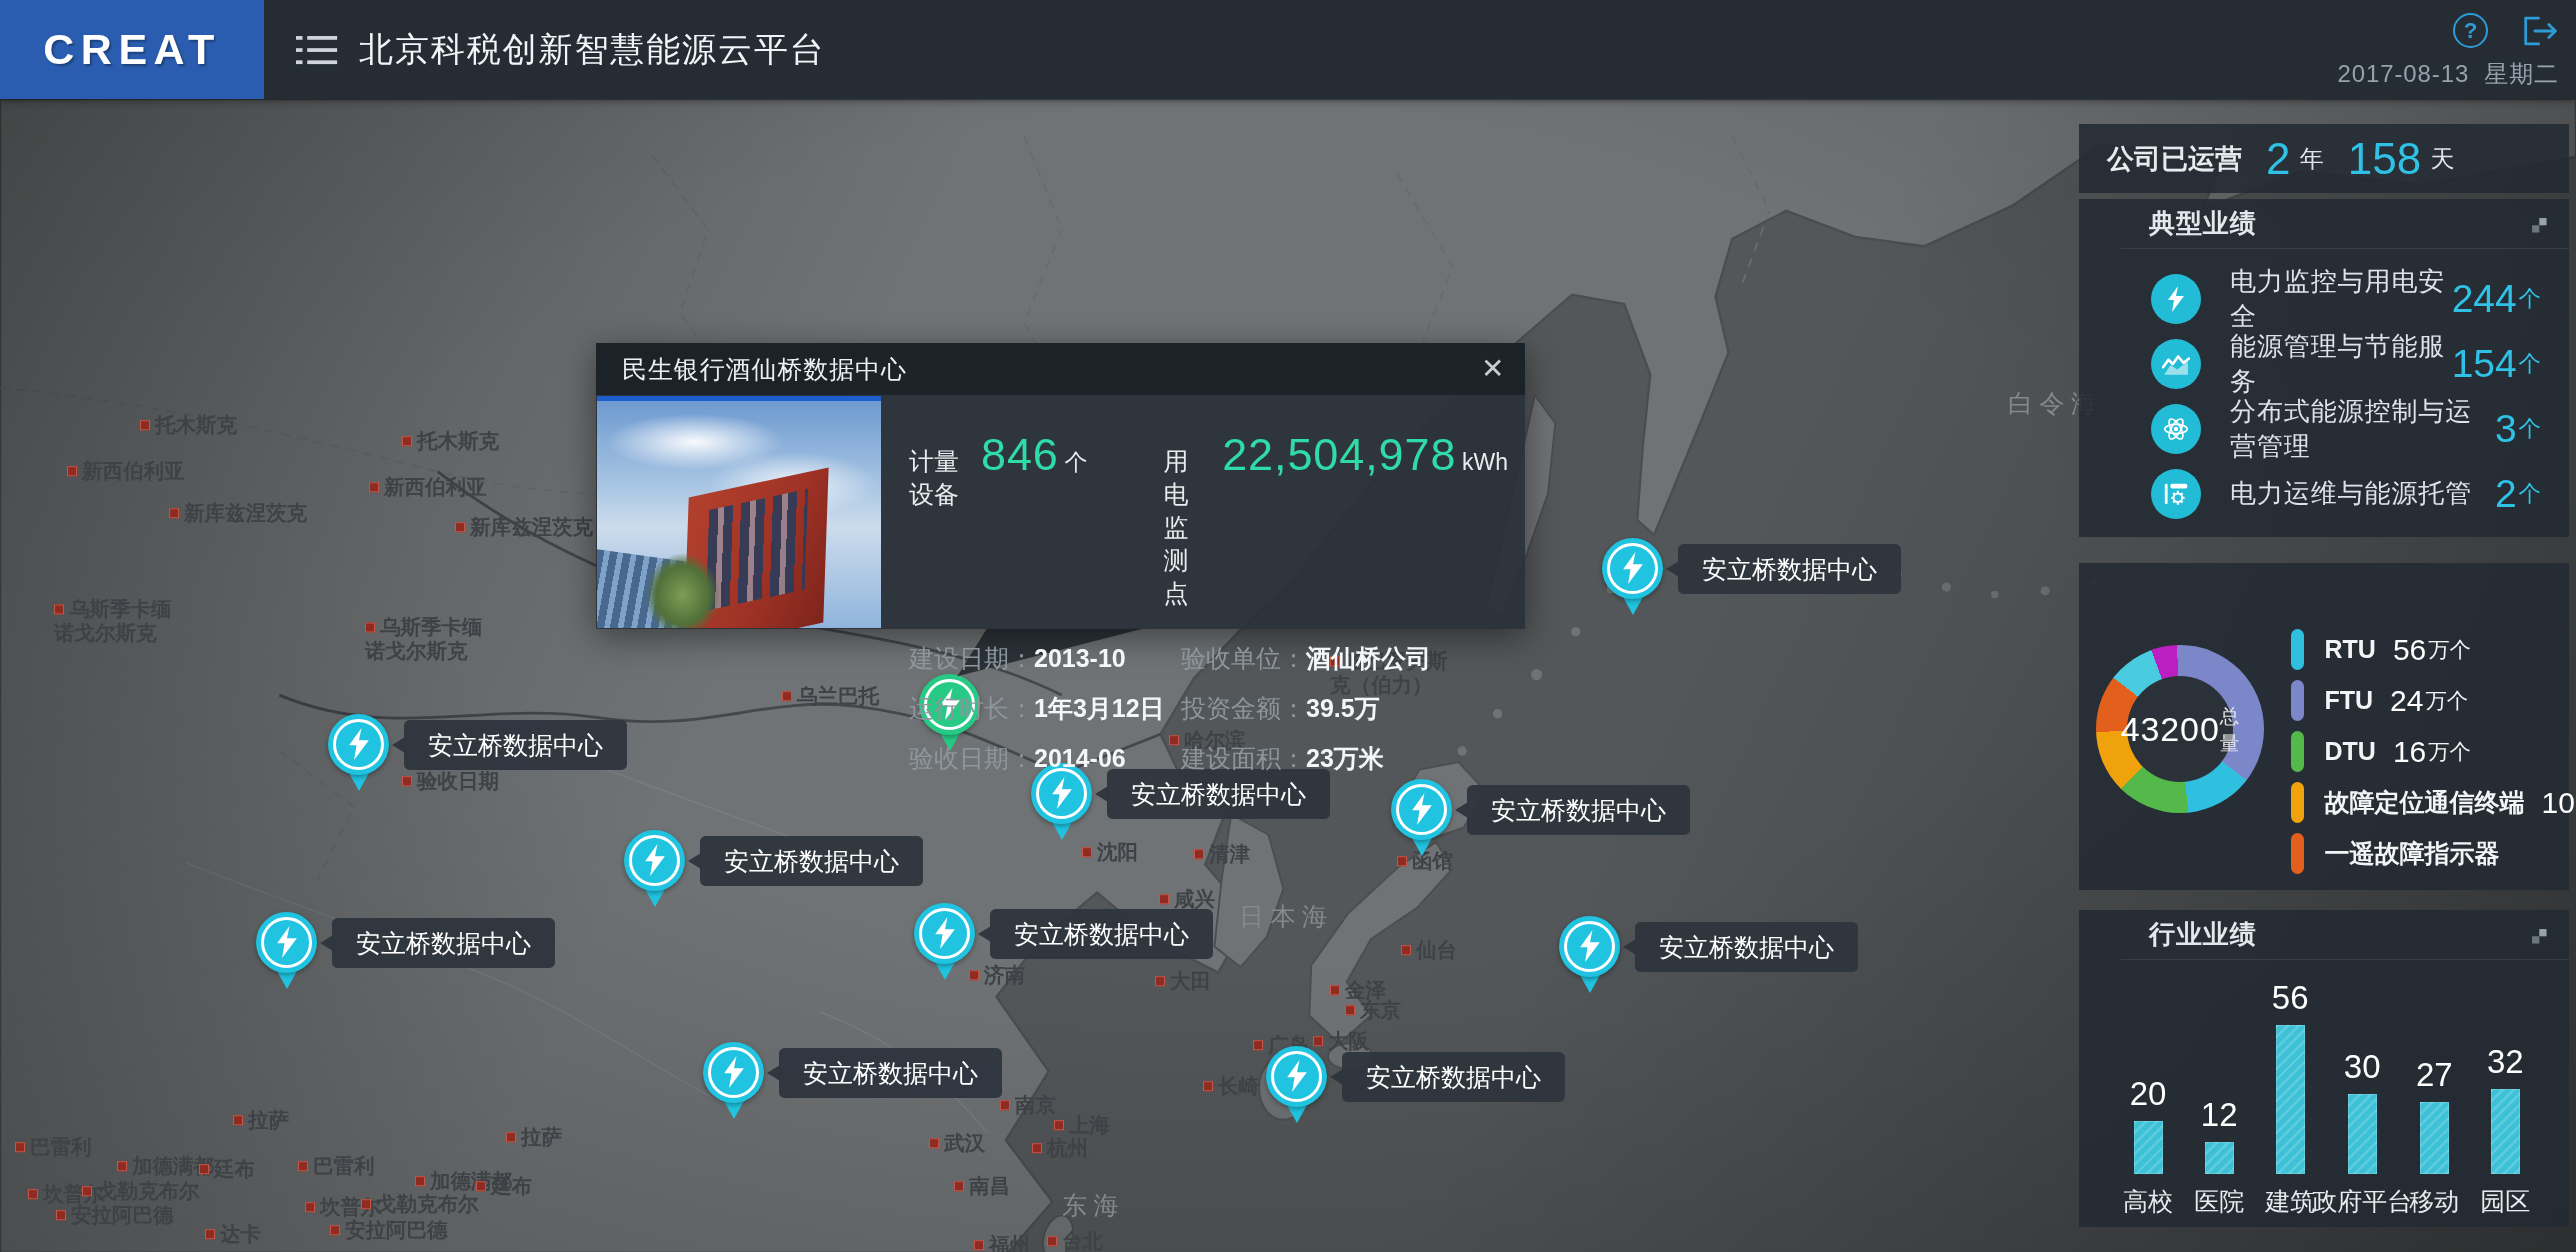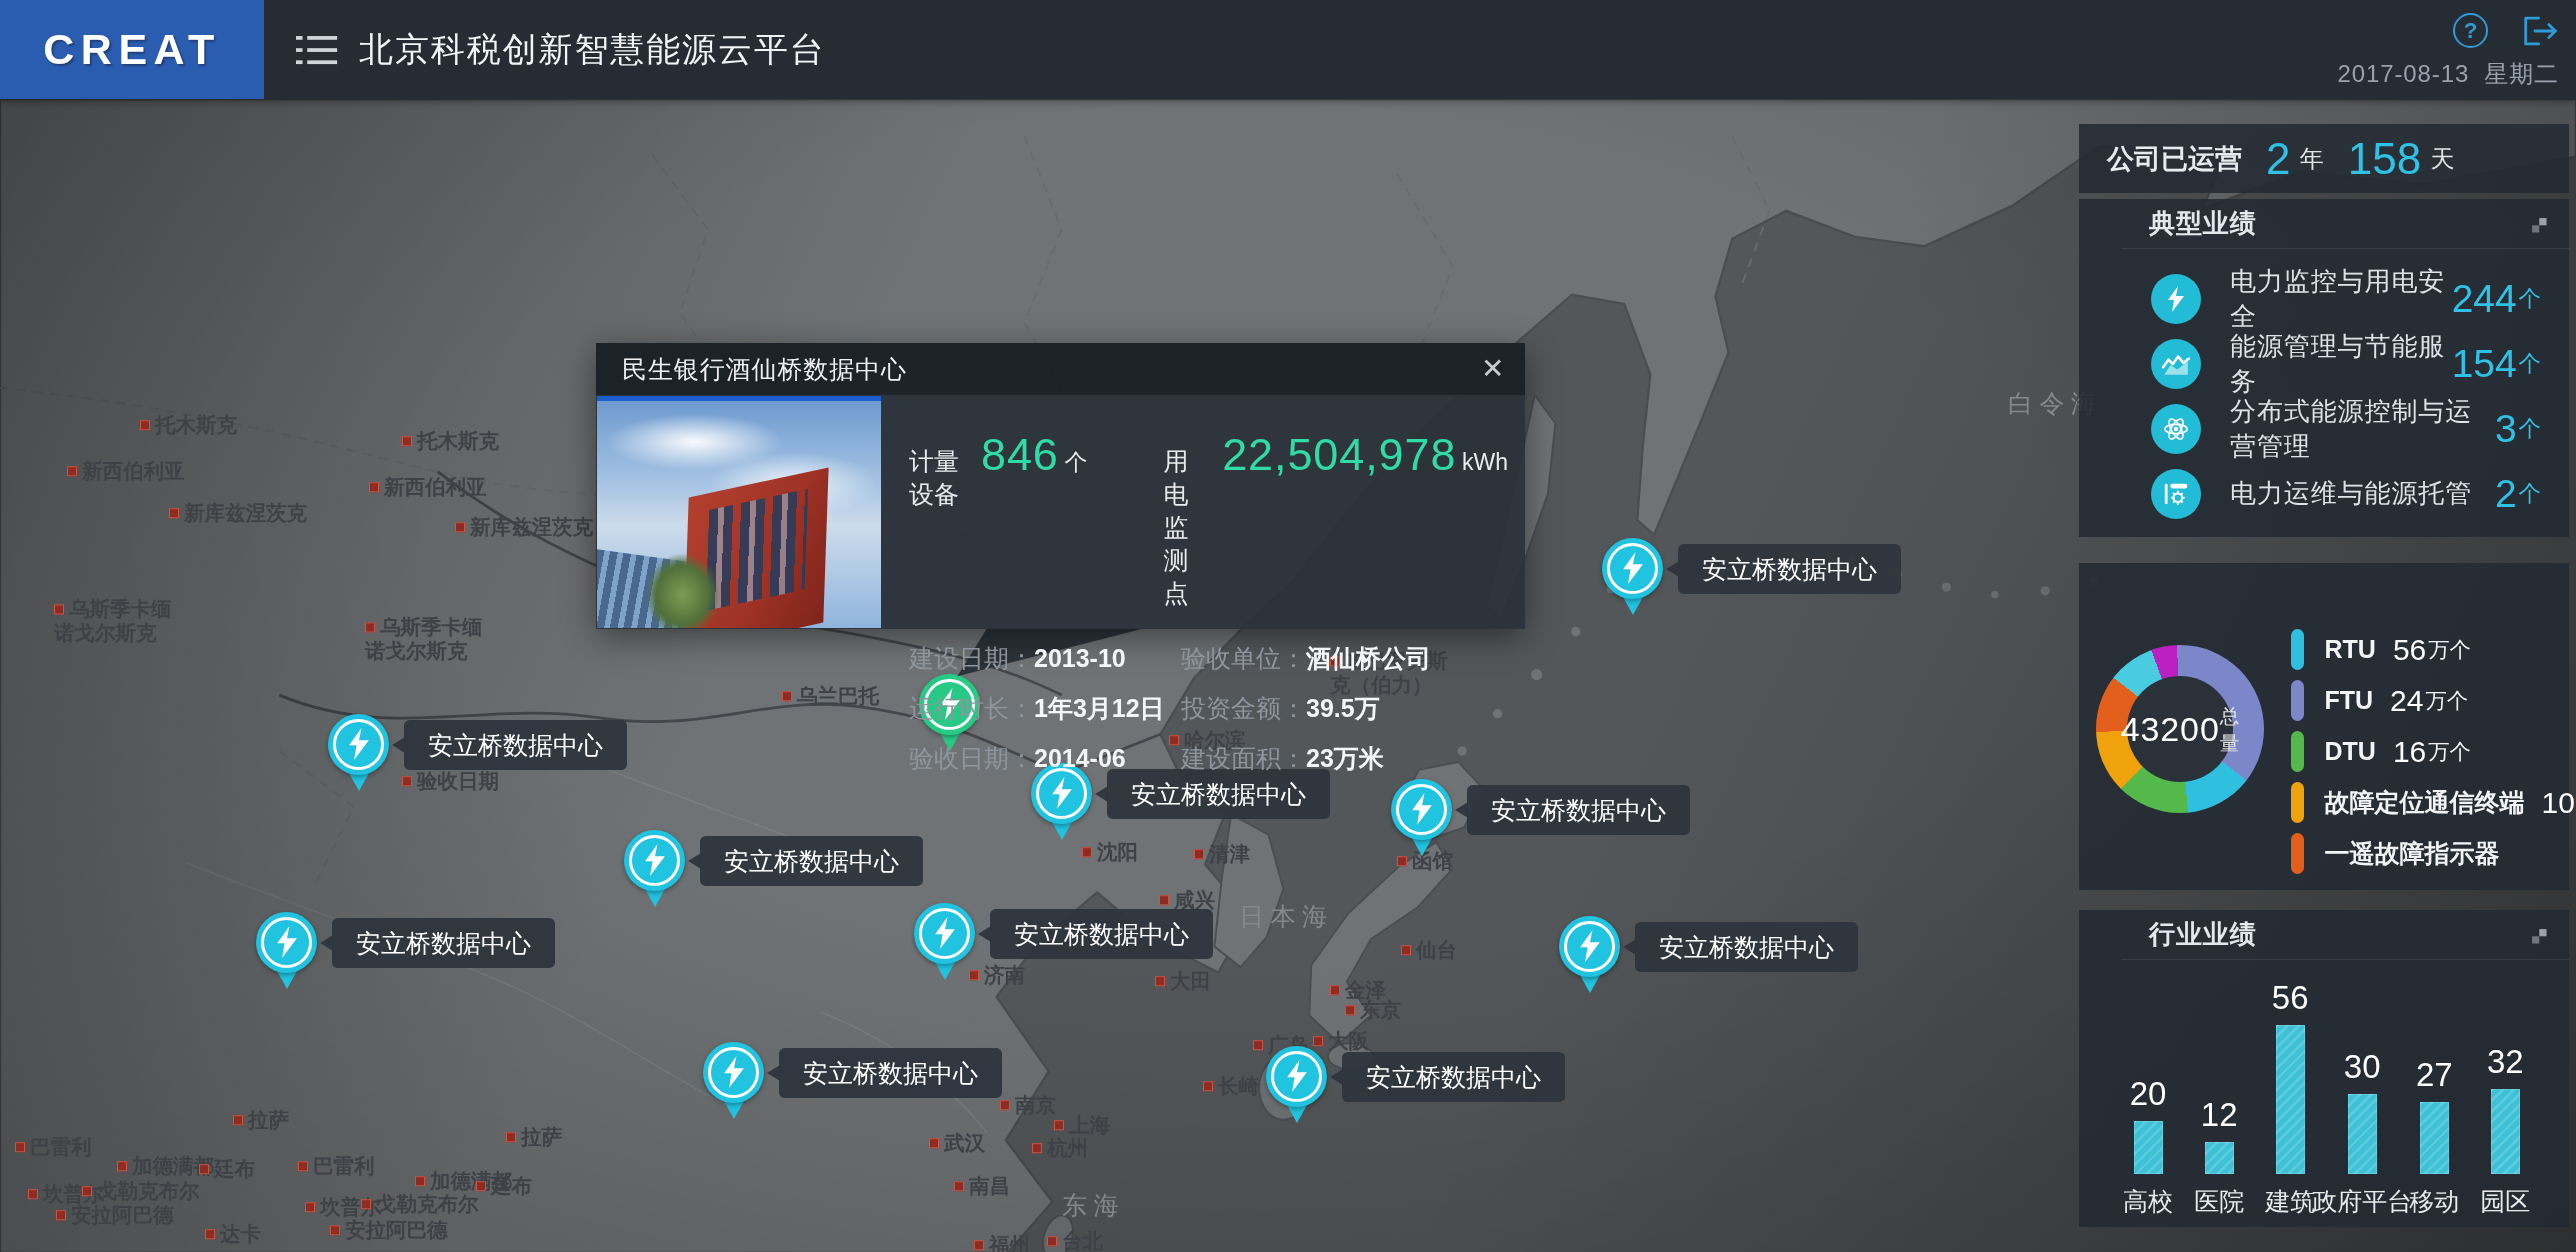--- a/index.html
+++ b/index.html
@@ -197,21 +197,21 @@
 
       <div class="city" style="left: 1169px; top: 740px;">哈尔滨</div>
 
       <div class="city" style="left: 1330px; top: 673px;">哈巴罗夫斯
 克（伯力）</div>
 
       <div class="city" style="left: 1082px; top: 852px;">沈阳</div>
 
       <div class="city" style="left: 1194px; top: 854px;">清津</div>
 
-      <div class="city" style="left: 1159px; top: 900px;">咸兴</div>
+      <div class="city" style="left: 1159px; top: 900px; font-family: Liberation Serif, serif;">咸兴</div>
 
       <div class="city" style="left: 1155px; top: 981px;">大田</div>
 
       <div class="city" style="left: 969px; top: 975px;">济南</div>
 
       <div class="city" style="left: 1397px; top: 861px;">函馆</div>
 
       <div class="city" style="left: 1401px; top: 950px;">仙台</div>
 
       <div class="city" style="left: 1330px; top: 990px;">金泽</div>

